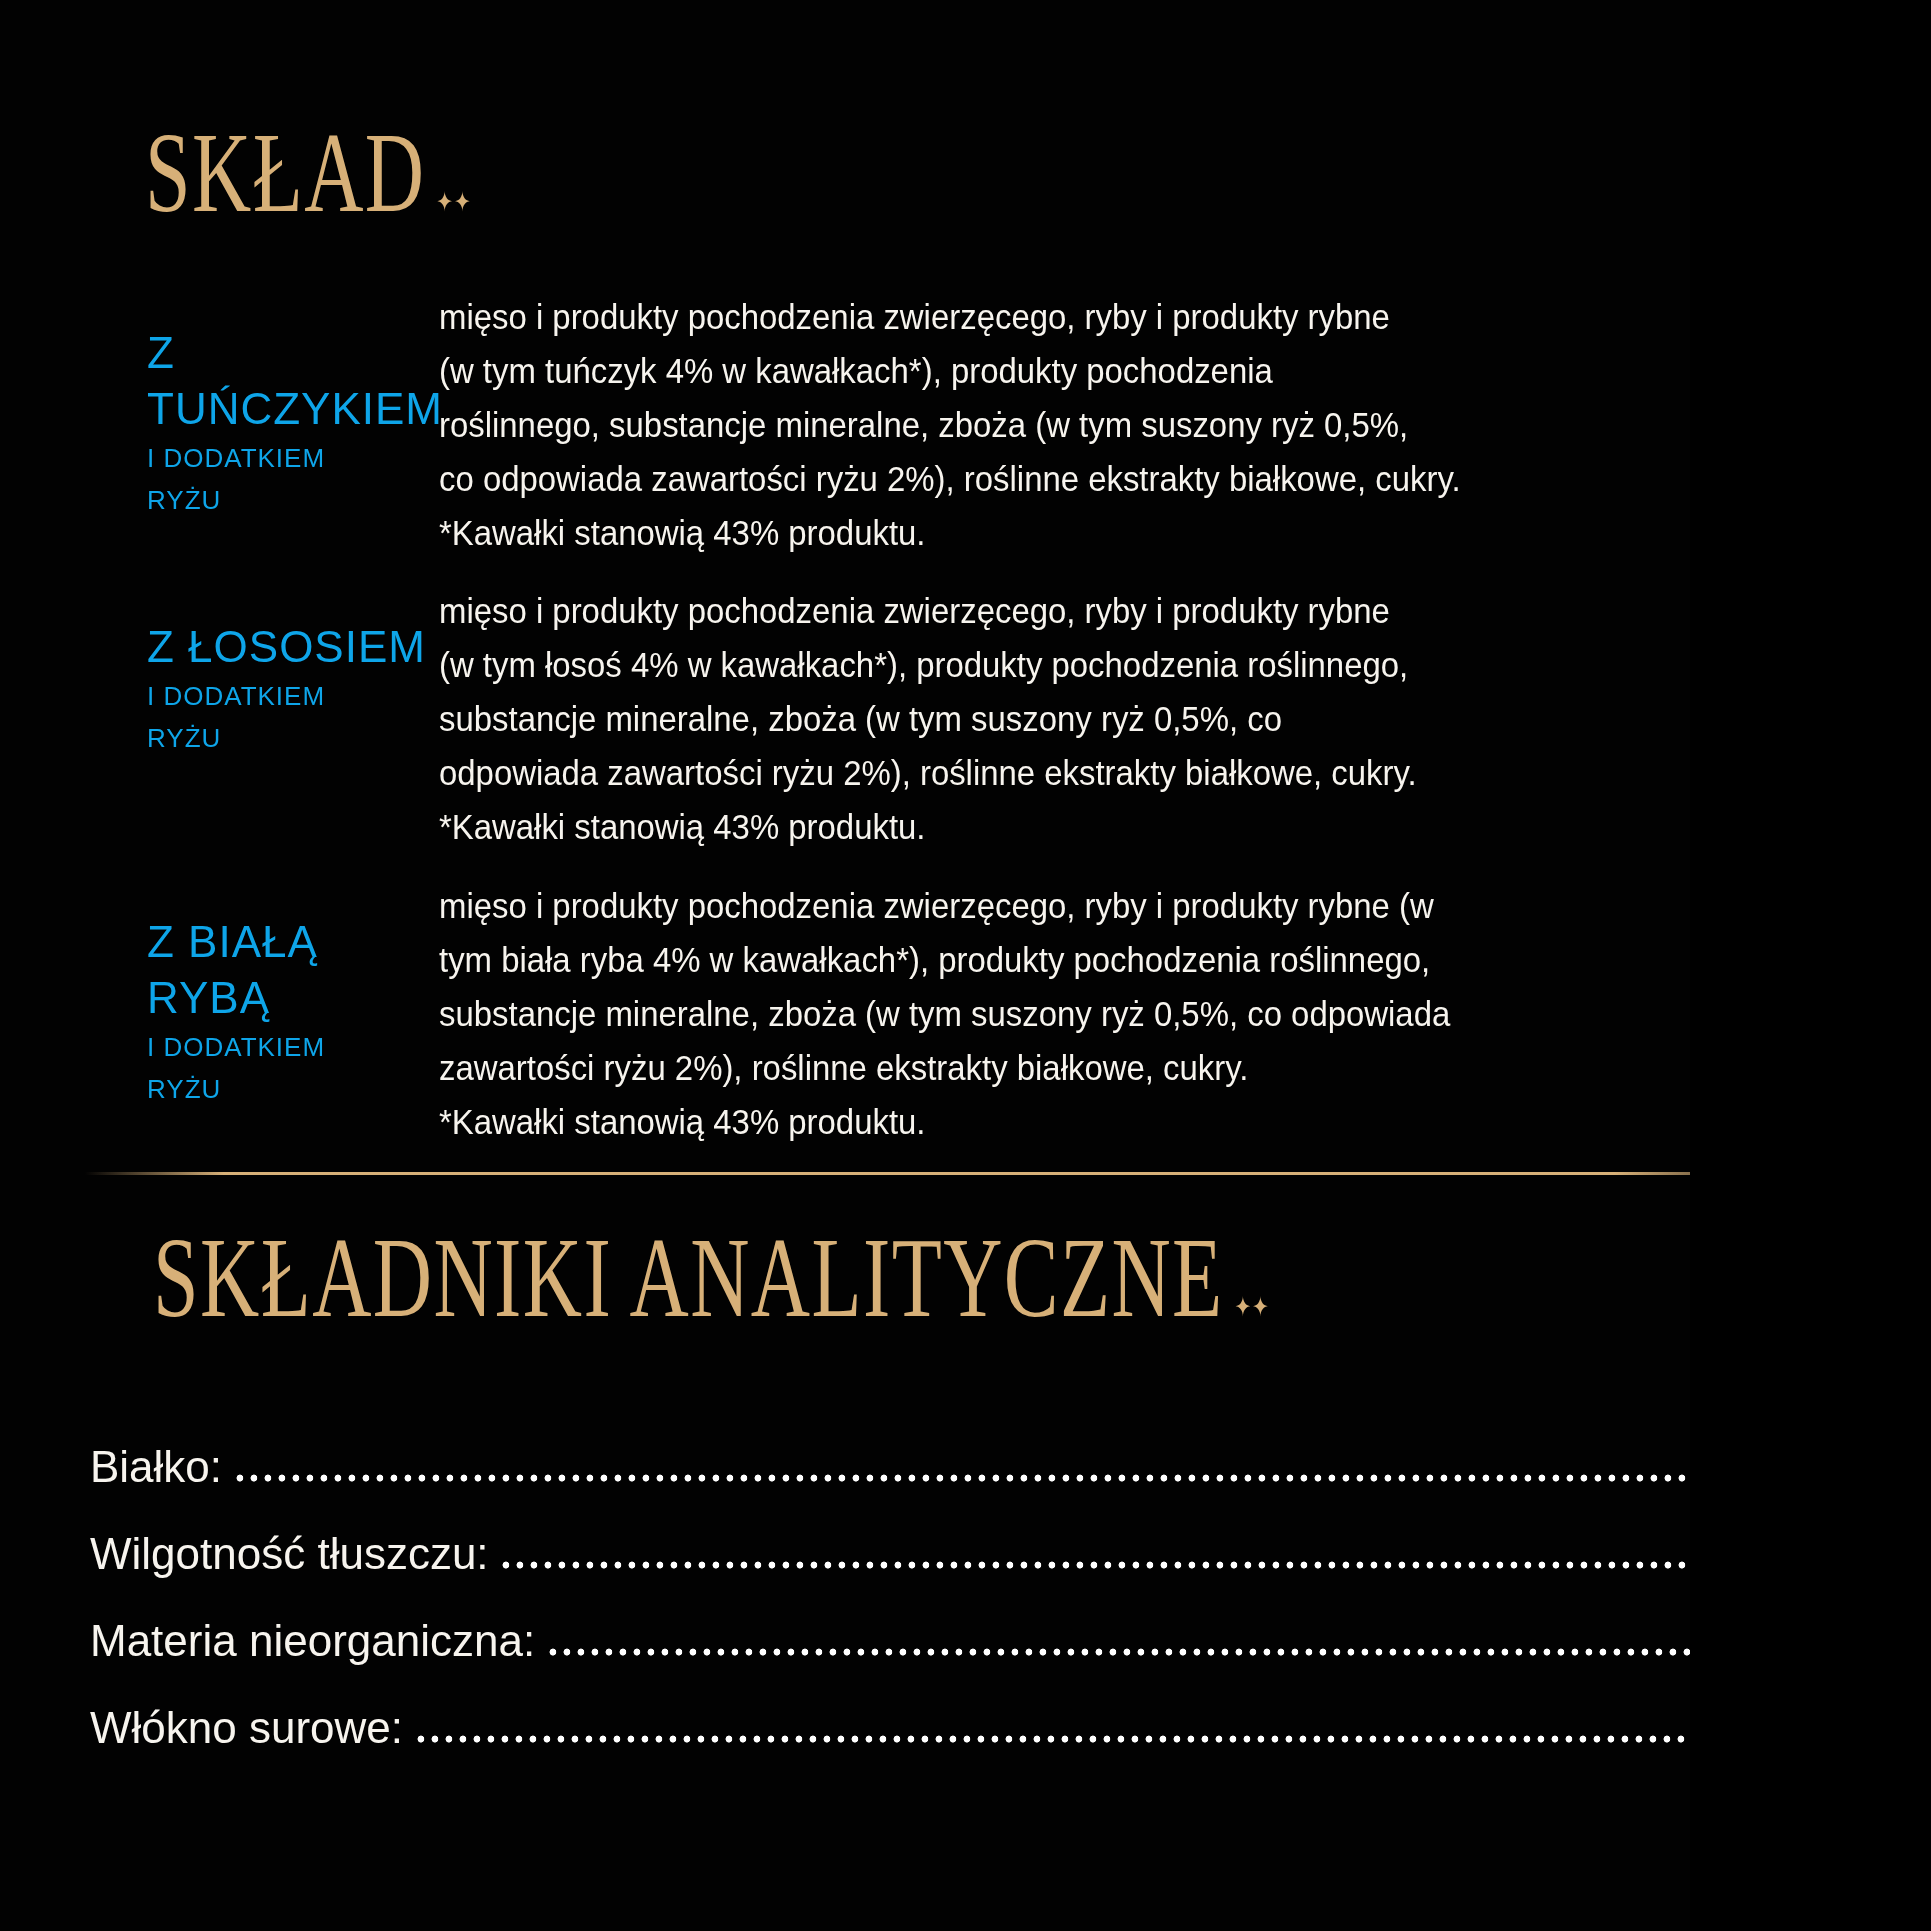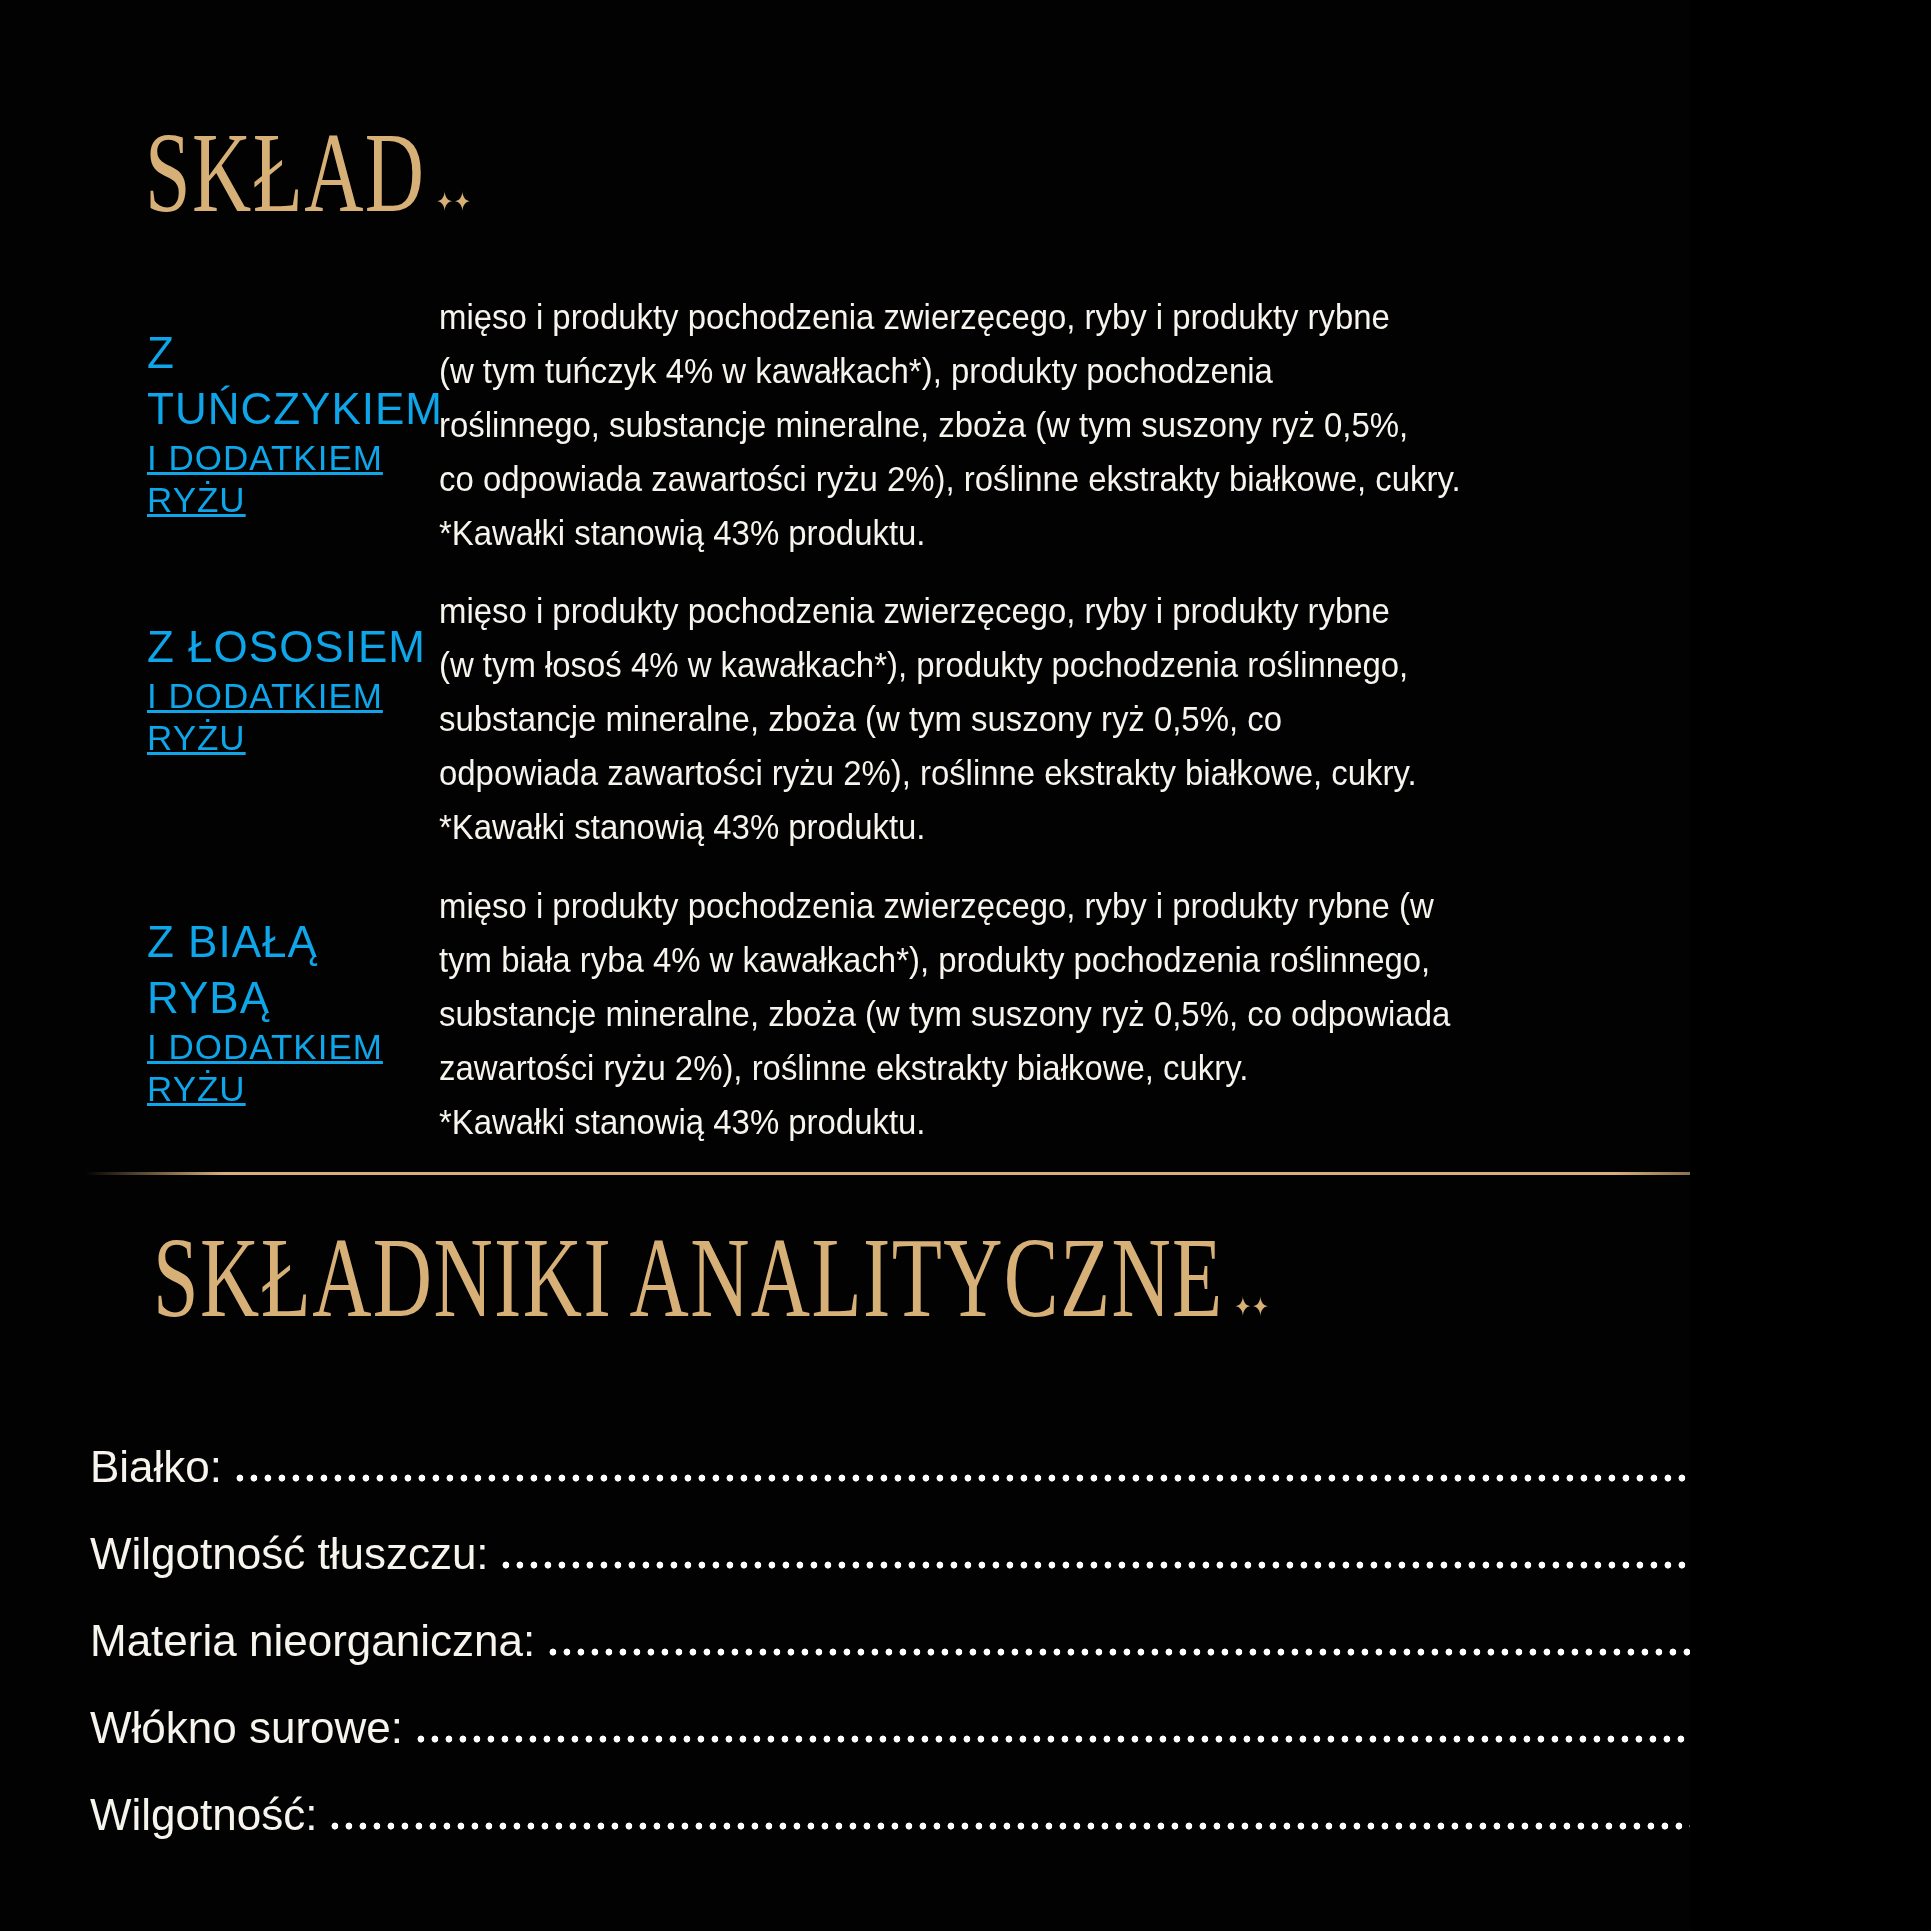--- a/index.html
+++ b/index.html
@@ -47,21 +47,21 @@
   .ing-section { position: absolute; left: 0; right: 0; height: 290px; }
   .ing-label {
     position: absolute;
     left: 147px;
     top: 35px;
     width: 280px;
     color: #0ea5e9;
   }
   .ing-label span { display: block; }
   .label-l1 { font-size: 44px; line-height: 56px; letter-spacing: 1px; }
-  .label-l2, .label-l3 { font-size: 35px; line-height: 42px; letter-spacing: 1px; text-decoration: underline; }
+  .label-l2, .label-l3 { font-size: 26px; line-height: 42px; letter-spacing: 1px; }
 
   .ing-para {
     position: absolute;
     left: 439px;
     top: 0;
     width: 1352px;
     margin: 0;
     font-size: 35px;
     line-height: 54px;
     letter-spacing: 0;
@@ -174,21 +174,16 @@
     <div class="an-row">
       <span class="an-label">Materia nieorganiczna:</span>
       <span class="an-dots"></span>
       <span class="an-value">1,5%</span>
     </div>
     <div class="an-row">
       <span class="an-label">Włókno surowe:</span>
       <span class="an-dots"></span>
       <span class="an-value">0,30%</span>
     </div>
-    <div class="an-row">
-      <span class="an-label">Wilgotność:</span>
-      <span class="an-dots"></span>
-      <span class="an-value">84,0%</span>
-    </div>
   </div>
 
 </div>
 
 
 </body></html>

